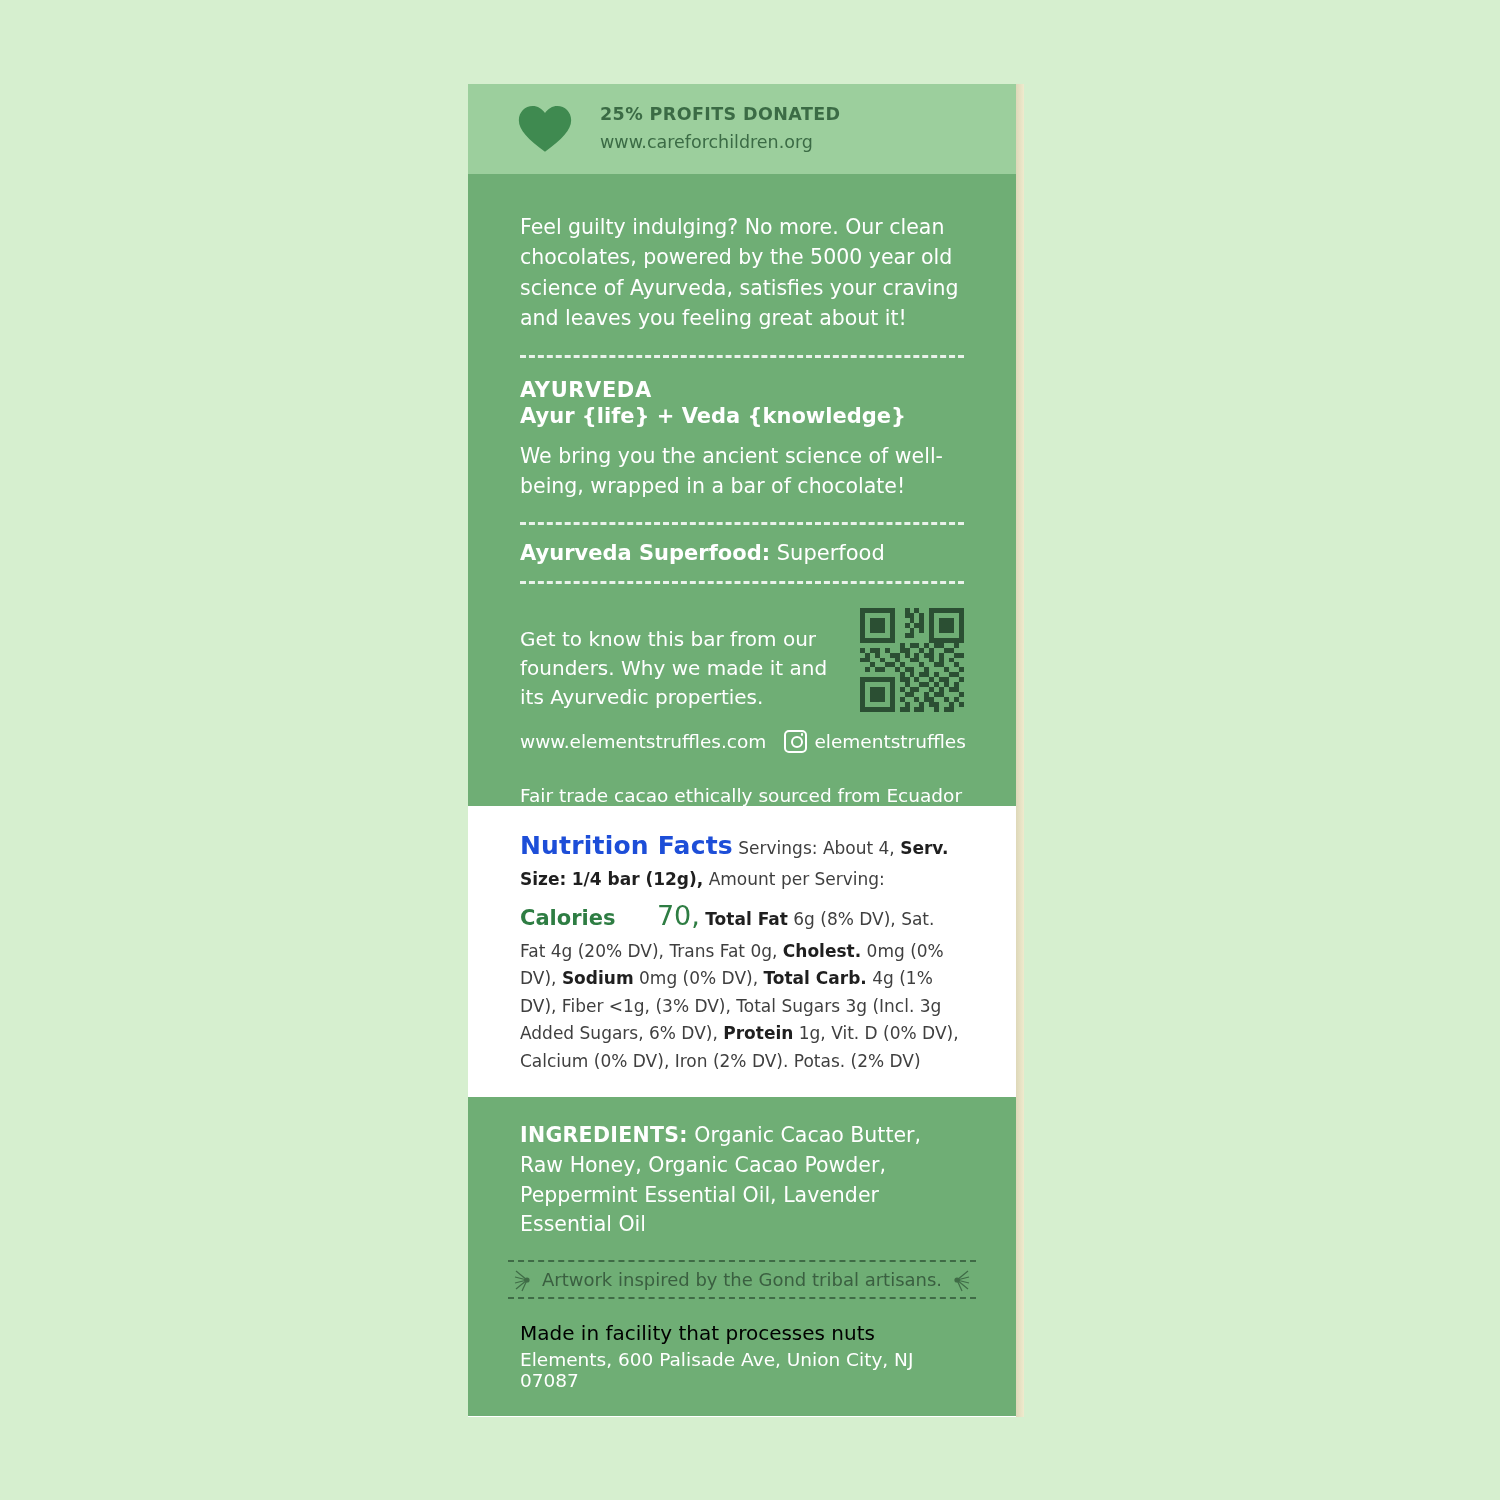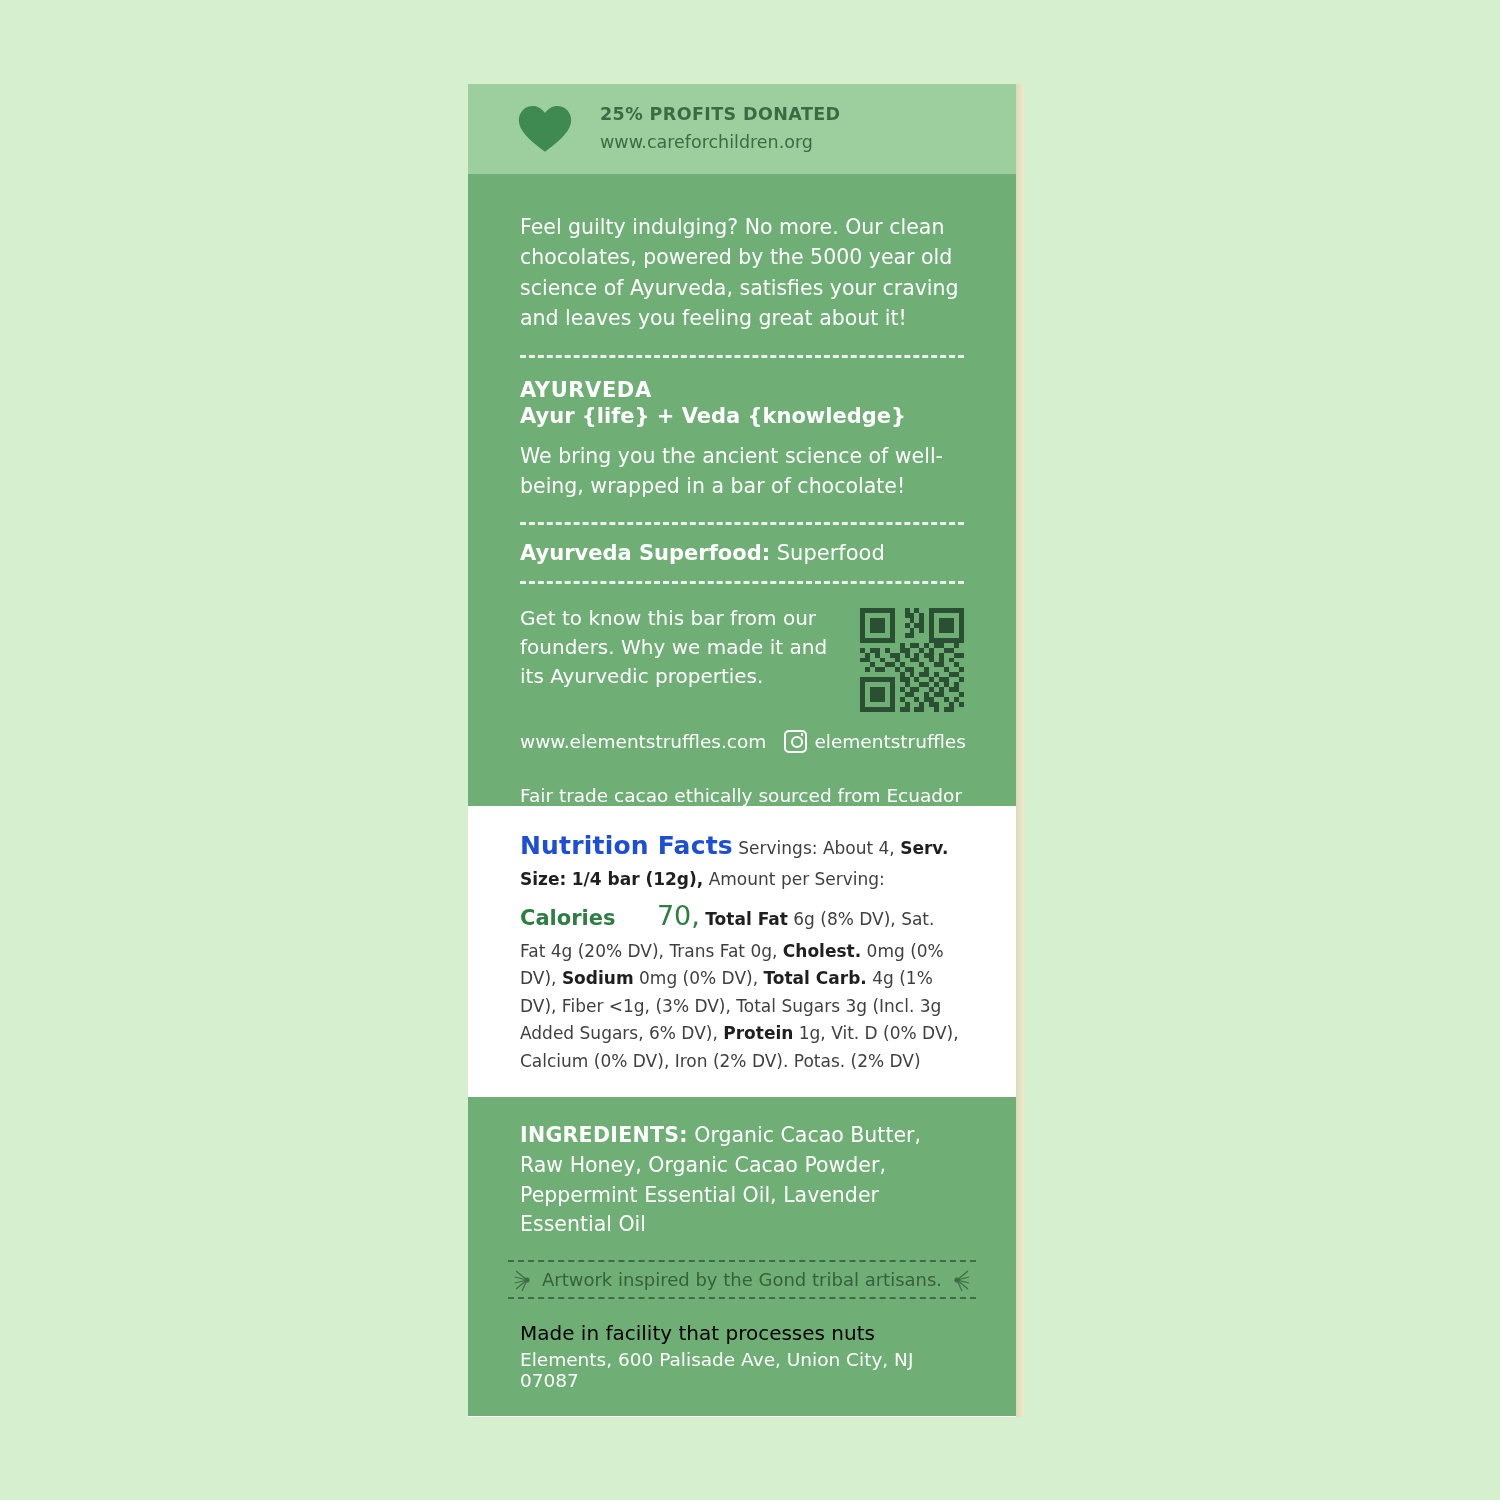--- a/index.html
+++ b/index.html
@@ -68,21 +68,21 @@
   .ayur-p{font-size:20.5px;line-height:1.45;margin-top:14px;}
 
   .super{
     padding-top:16px;padding-bottom:16px;
     font-size:21px;
   }
   .super b{font-weight:bold;}
 
   .founders{
     padding-top:20px;padding-bottom:6px;
-    display:flex;align-items:flex-start;justify-content:space-between;
+    display:flex;align-items:flex-end;justify-content:space-between;
   }
   .founders p{
     font-size:20px;line-height:1.45;margin:0;max-width:330px;
   }
   .qr{
     width:104px;height:104px;margin-top:4px;
     background:#6fae75;
   }
   .fairtrade{
     font-size:18.5px;padding-top:14px;

